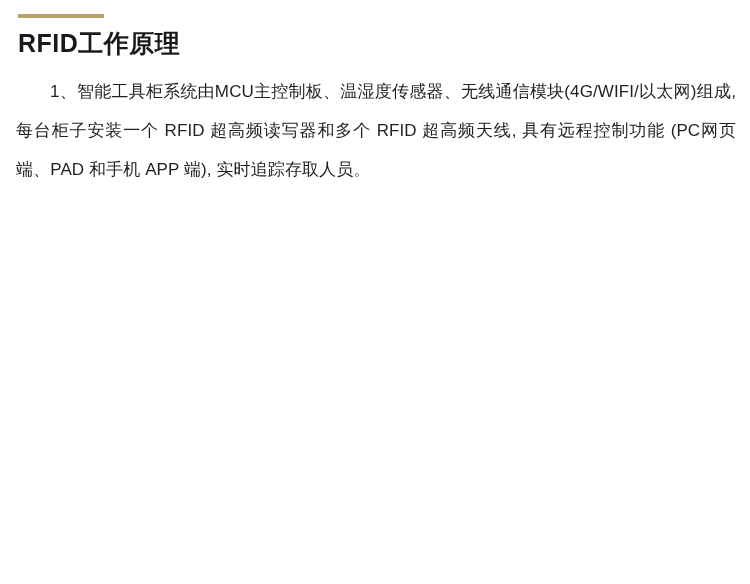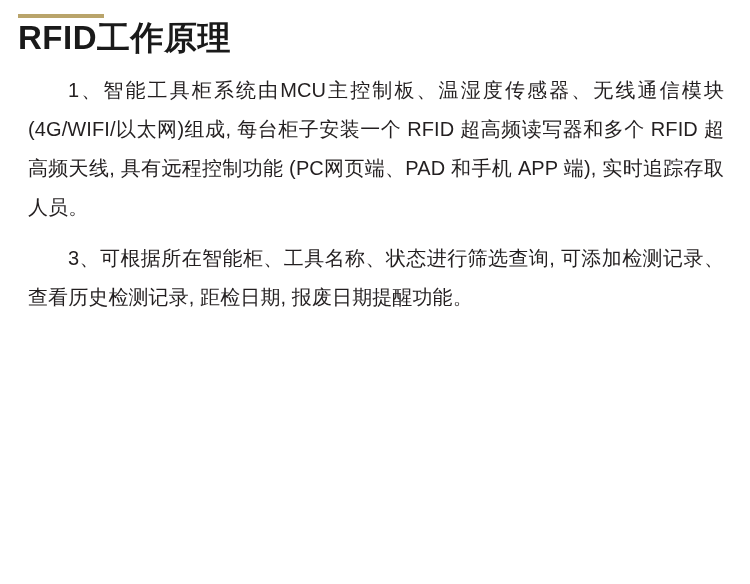--- a/index.html
+++ b/index.html
@@ -21,48 +21,47 @@
     box-sizing: border-box;
     padding: 0 14px 0 16px;
   }
   .title-rule {
     width: 86px;
     height: 4px;
     background: #b9a46b;
     margin: 14px 0 0 2px;
   }
   .page-title {
-    font-size: 33px;
+    font-size: 25px;
     font-weight: bold;
     letter-spacing: 0.5px;
     color: #1a1a1a;
-    margin: 1px 0 0 2px;
+    margin: 11px 0 0 2px;
     line-height: 1.15;
   }
   .body-copy {
     margin-top: 14px;
   }
   .para {
-    font-size: 20px;
+    font-size: 17px;
     line-height: 39px;
     text-align: justify;
     text-justify: inter-ideograph;
     text-indent: 2em;
     color: #231f20;
-    margin: 12px;
+    margin: 0;
     letter-spacing: 0.1px;
   }
 </style>
 </head>
 <body>
 
 <div class="page">
 
   <div class="title-rule"></div>
 
   <h1 class="page-title">RFID工作原理</h1>
 
   <div class="body-copy">
     <p class="para">1、智能工具柜系统由MCU主控制板、温湿度传感器、无线通信模块(4G/WIFI/以太网)组成, 每台柜子安装一个 RFID 超高频读写器和多个 RFID 超高频天线, 具有远程控制功能 (PC网页端、PAD 和手机 APP 端), 实时追踪存取人员。</p>
-    <p class="para">3、可根据所在智能柜、工具名称、状态进行筛选查询, 可添加检测记录、查看历史检测记录, 距检日期, 报废日期提醒功能。</p>
   </div>
 
 </div>
 
 </body></html>

